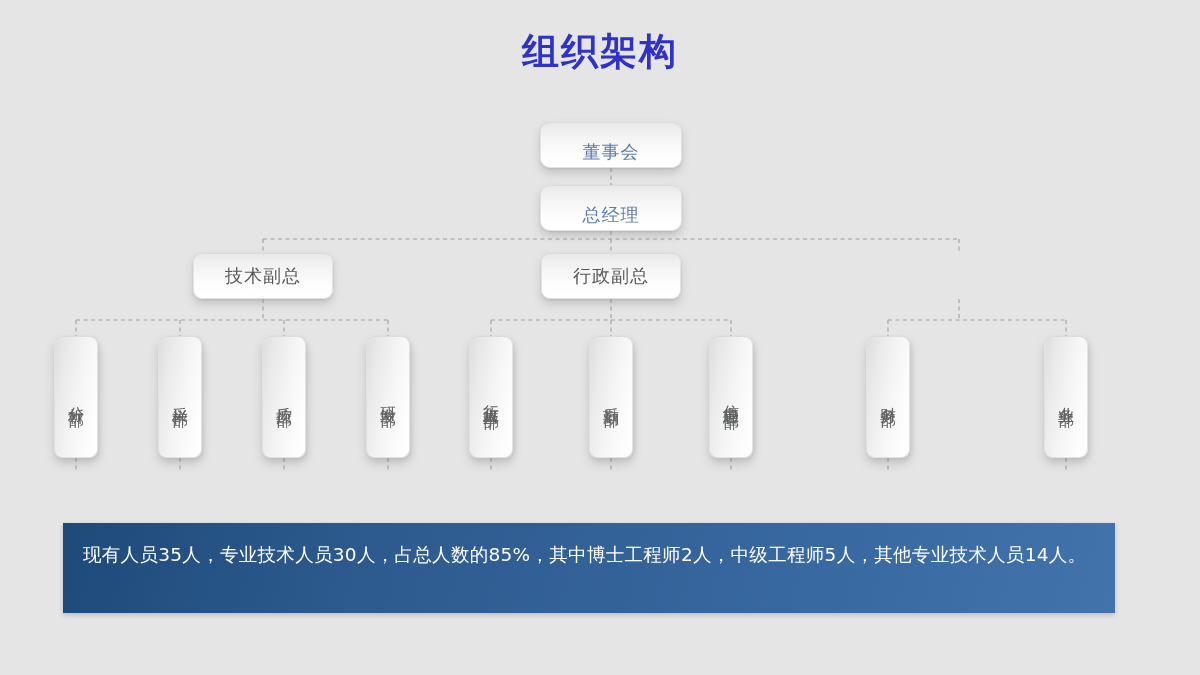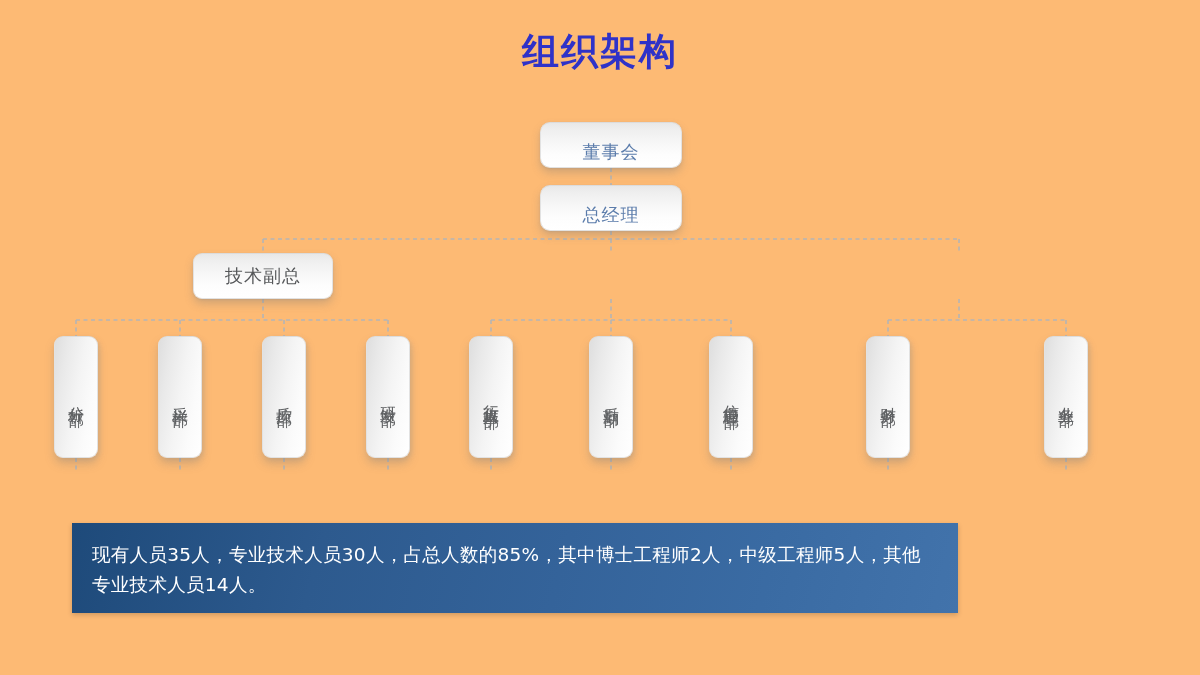--- a/index.html
+++ b/index.html
@@ -10,21 +10,21 @@
   body {
     width: 1200px;
     height: 675px;
     font-family: "DejaVu Sans", "Liberation Sans", sans-serif;
     overflow: hidden;
   }
   .slide {
     position: relative;
     width: 1200px;
     height: 675px;
-    background: #fdba74;
+    background: #e5e5e5;
   }
 
   
   .title {
     position: absolute;
     left: 0;
     top: 30px;
     width: 1200px;
     text-align: center;
     font-size: 37px;
@@ -93,23 +93,23 @@
     font-size: 16px;
     writing-mode: vertical-rl;
     text-orientation: upright;
     letter-spacing: 2px;
     line-height: 1;
   }
 
   
   .banner {
     position: absolute;
-    left: 72px;
+    left: 63px;
     top: 523px;
-    width: 886px;
+    width: 1052px;
     height: 90px;
     background: linear-gradient(105deg, #1e4a7a 0%, #2d5a8e 28%, #34639a 55%, #3a6ba3 78%, #4273ab 100%);
     box-shadow: 0 2px 5px rgba(0,0,0,0.18);
     box-sizing: border-box;
     padding: 17px 26px 0 20px;
   }
   .banner-text {
     color: #ffffff;
     font-size: 18.5px;
     line-height: 1.62;
@@ -173,20 +173,23 @@
     </div>
 
     <div class="node lvl2" style="left:193px; top:253px;">
       <span class="node-label">技术副总</span>
     </div>
 
     <div class="node lvl1" style="left:540px; top:185px;">
       <span class="node-label">总经理</span>
     </div>
 
+    <div class="node lvl2" style="left:541px; top:253px;">
+      <span class="node-label">行政副总</span>
+    </div>
 
 
     <div class="node lvl3" style="left:54px; top:336px;">
       <span class="node-label">分析部</span>
     </div>
 
     <div class="node lvl3" style="left:158px; top:336px;">
       <span class="node-label">采样部</span>
     </div>
 

